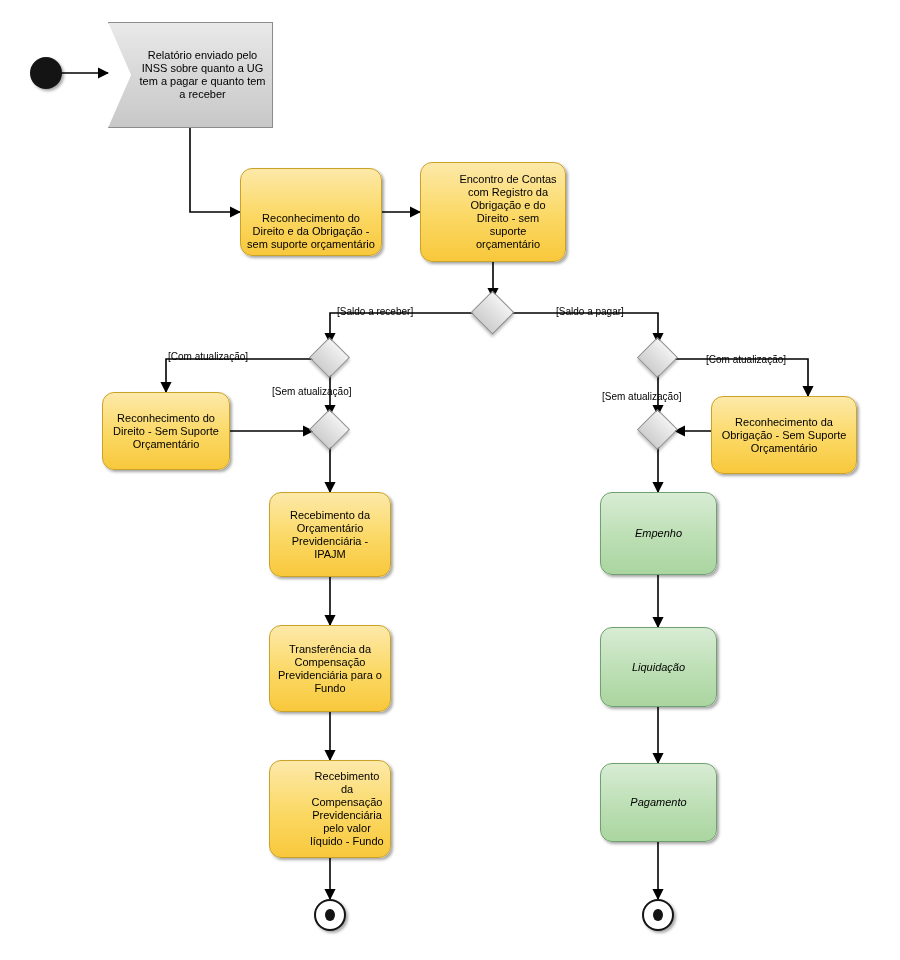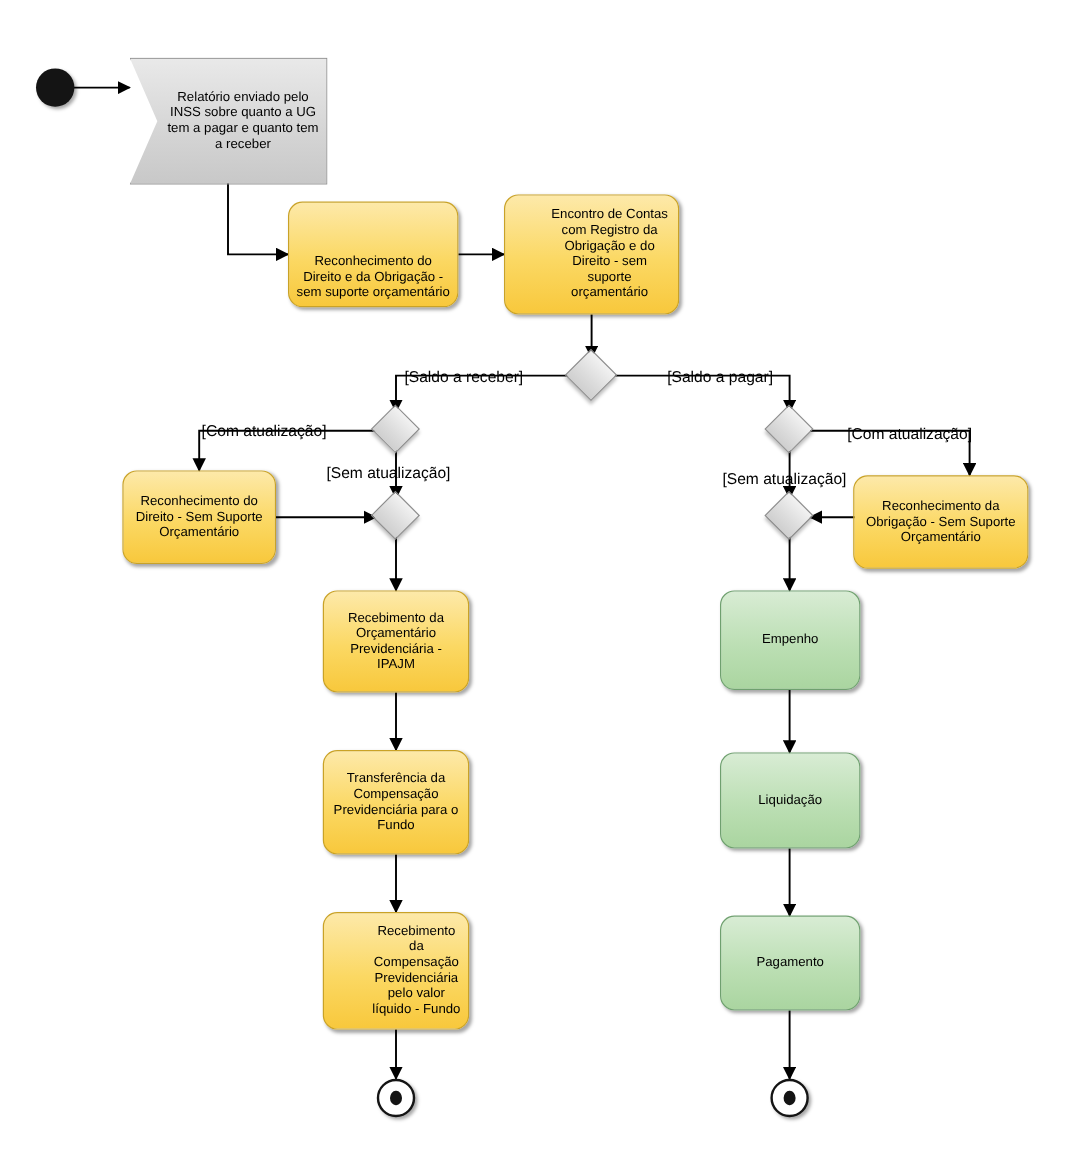--- a/index.html
+++ b/index.html
@@ -41,20 +41,21 @@
     border-radius: 12px;
     border: 1px solid #c9a227;
     background: linear-gradient(to bottom, #fde9a9 0%, #fbd863 55%, #f8c83c 100%);
     box-shadow: 2px 2px 3px rgba(0,0,0,0.35);
   }
   .activity-green {
     border-radius: 12px;
     border: 1px solid #6fa06f;
     background: linear-gradient(to bottom, #d8ecd4 0%, #bcdfb4 55%, #aad5a0 100%);
     box-shadow: 2px 2px 3px rgba(0,0,0,0.35);
+    font-style: italic;
   }
   .banner {
     border: 1px solid #8c8c8c;
     background: linear-gradient(to bottom, #e9e9e9 0%, #d6d6d6 55%, #c8c8c8 100%);
     box-shadow: 2px 2px 3px rgba(0,0,0,0.35);
     clip-path: polygon(0 0, 100% 0, 100% 100%, 0 100%, 14% 50%);
     padding-left: 30px;
   }
   .start-node {
     border-radius: 50%;
@@ -75,21 +76,21 @@
     background: #141414;
   }
   .decision {
     background: linear-gradient(to bottom, #f2f2f2 0%, #dcdcdc 60%, #cfcfcf 100%);
     border: 1px solid #8c8c8c;
     transform: rotate(45deg);
     box-shadow: 2px 2px 3px rgba(0,0,0,0.25);
   }
   .edge-label {
     position: absolute;
-    font-size: 13px;
+    font-size: 10px;
     color: #000000;
     white-space: nowrap;
   }
 </style>
 </head>
 <body>
 
 <div id="canvas">
 
   <svg id="wires" viewBox="0 0 900 960" xmlns="http://www.w3.org/2000/svg">
@@ -137,21 +138,21 @@
       <path d="M 658 575 L 658 627"></path>
 
       <path d="M 658 707 L 658 763"></path>
 
       <path d="M 658 842 L 658 899"></path>
     </g>
   </svg>
 
   <div class="node start-node" style="left:30px; top:57px; width:32px; height:32px;"></div>
 
-  <div class="node banner" style="left:108px; top:22px; width:165px; height:106px;margin-top:26px;">
+  <div class="node banner" style="left:108px; top:22px; width:165px; height:106px;">
     <span>Relatório enviado pelo INSS sobre quanto a UG tem a pagar e quanto tem a receber</span>
   </div>
 
   <div class="node activity" style="left:240px; top:168px; width:142px; height:88px;align-items:flex-end;">
     <span>Reconhecimento do Direito e da Obrigação - sem suporte orçamentário</span>
   </div>
 
   <div class="node activity" style="left:420px; top:162px; width:146px; height:100px;padding-left:36px;">
     <span>Encontro de Contas com Registro da Obrigação e do Direito - sem suporte orçamentário</span>
   </div>

